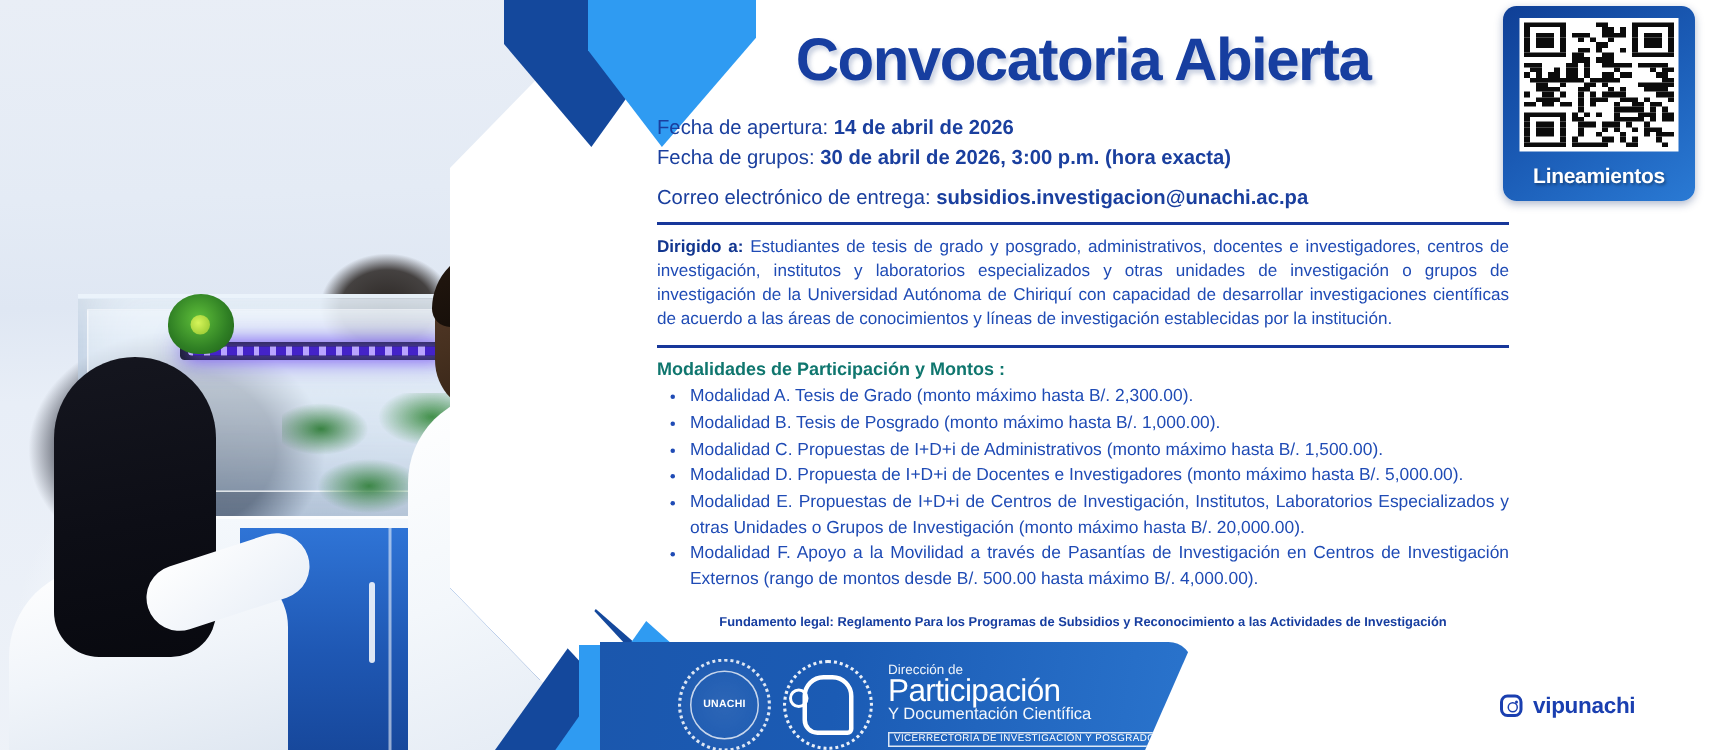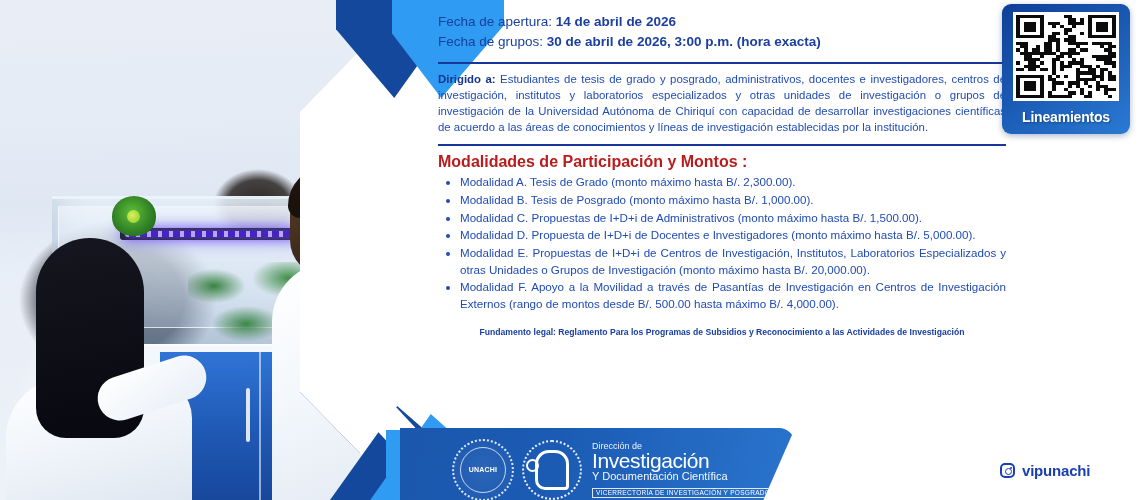--- a/index.html
+++ b/index.html
@@ -180,21 +180,21 @@
   }
   .dates{margin-top:12px;color:#1a3f9e;font-size:13.5px;line-height:1.5;}
   .dates b{font-weight:bold;}
   .email-line{margin-top:8px;color:#1a3f9e;font-size:13.5px;}
   .email-line b{font-weight:bold;}
   .rule{height:2px;background:#17379a;margin:9px 0 7px 0;}
   .dirigido{
     color:#1f4bb5;font-size:11.4px;line-height:1.42;text-align:justify;
   }
   .dirigido b{color:#12368f;font-weight:bold;}
-  .mod-head{color:#b91c1c;font-size:16px;font-weight:bold;margin-top:2px;}
+  .mod-head{color:#0f766e;font-size:12px;font-weight:bold;margin-top:2px;}
   ul.mods{margin:3px 0 0 0;padding-left:22px;color:#1f4bb5;font-size:11.6px;line-height:1.44;}
   ul.mods li{margin-bottom:1px;text-align:justify;}
   .legal{
     margin-top:13px;text-align:center;color:#173ea0;
     font-size:8.6px;font-weight:bold;line-height:1.5;
   }
 
   
   .qr-card{
     position:absolute;left:1002px;top:4px;width:128px;height:130px;border-radius:9px;
@@ -259,40 +259,45 @@
   <div class="footer-bar">
     <div class="logos">
       <div class="seal">
         <div class="seal-inner">UNACHI</div>
       </div>
       <div class="head-logo">
         <div class="head-glyph"></div>
       </div>
       <div class="dir-text">
         <div class="dir-1">Dirección de</div>
-        <div class="dir-2">Investigación</div>
+        <div class="dir-2">Participación</div>
         <div class="dir-3">Y Documentación Científica</div>
         <div class="dir-4">VICERRECTORÍA DE INVESTIGACIÓN Y POSGRADO</div>
       </div>
     </div>
   </div>
 
   <div class="content">
+    <div class="title">Convocatoria Abierta</div>
 
     <div class="dates">
       <div>
         <span>Fecha de apertura:</span>
         <b>14 de abril de 2026</b>
       </div>
       <div>
         <span>Fecha de grupos:</span>
         <b>30 de abril de 2026,  3:00 p.m. (hora exacta)</b>
       </div>
     </div>
 
+    <div class="email-line">
+      <span>Correo electrónico de entrega:</span>
+      <b>subsidios.investigacion@unachi.ac.pa</b>
+    </div>
 
     <div class="rule"></div>
 
     <div class="dirigido">
       <b>Dirigido a:</b><span> Estudiantes de tesis de grado y posgrado, administrativos, docentes e investigadores, centros de investigación, institutos y laboratorios especializados y otras unidades de investigación o grupos de investigación de la Universidad Autónoma de Chiriquí con capacidad de desarrollar investigaciones científicas de acuerdo a las áreas de conocimientos y líneas de investigación establecidas por la institución.</span>
     </div>
 
     <div class="rule"></div>
 
     <div class="mod-head">Modalidades de Participación y Montos :</div>

